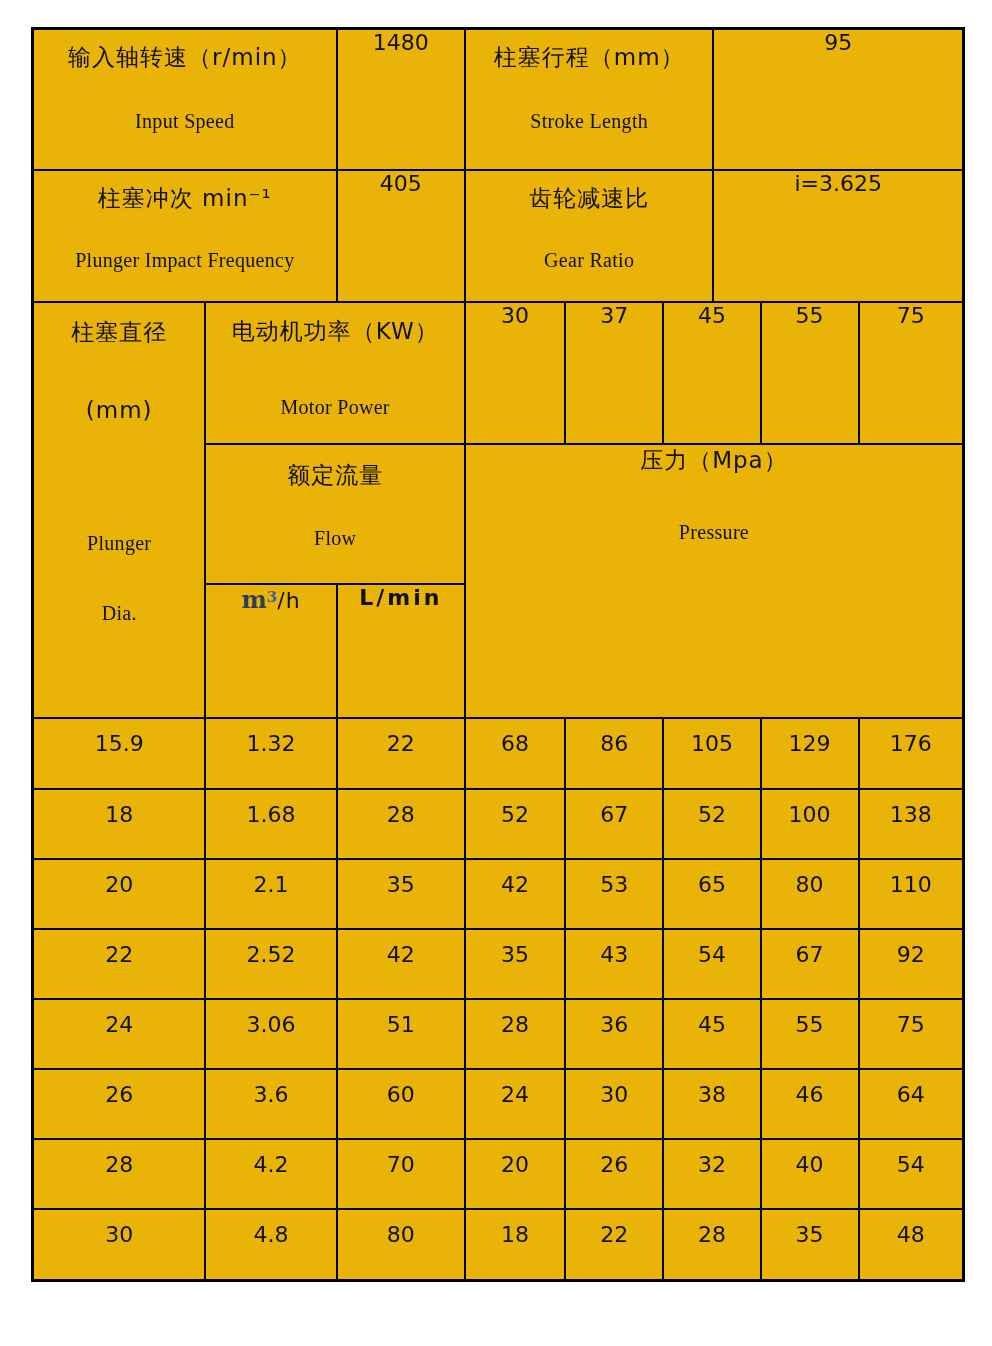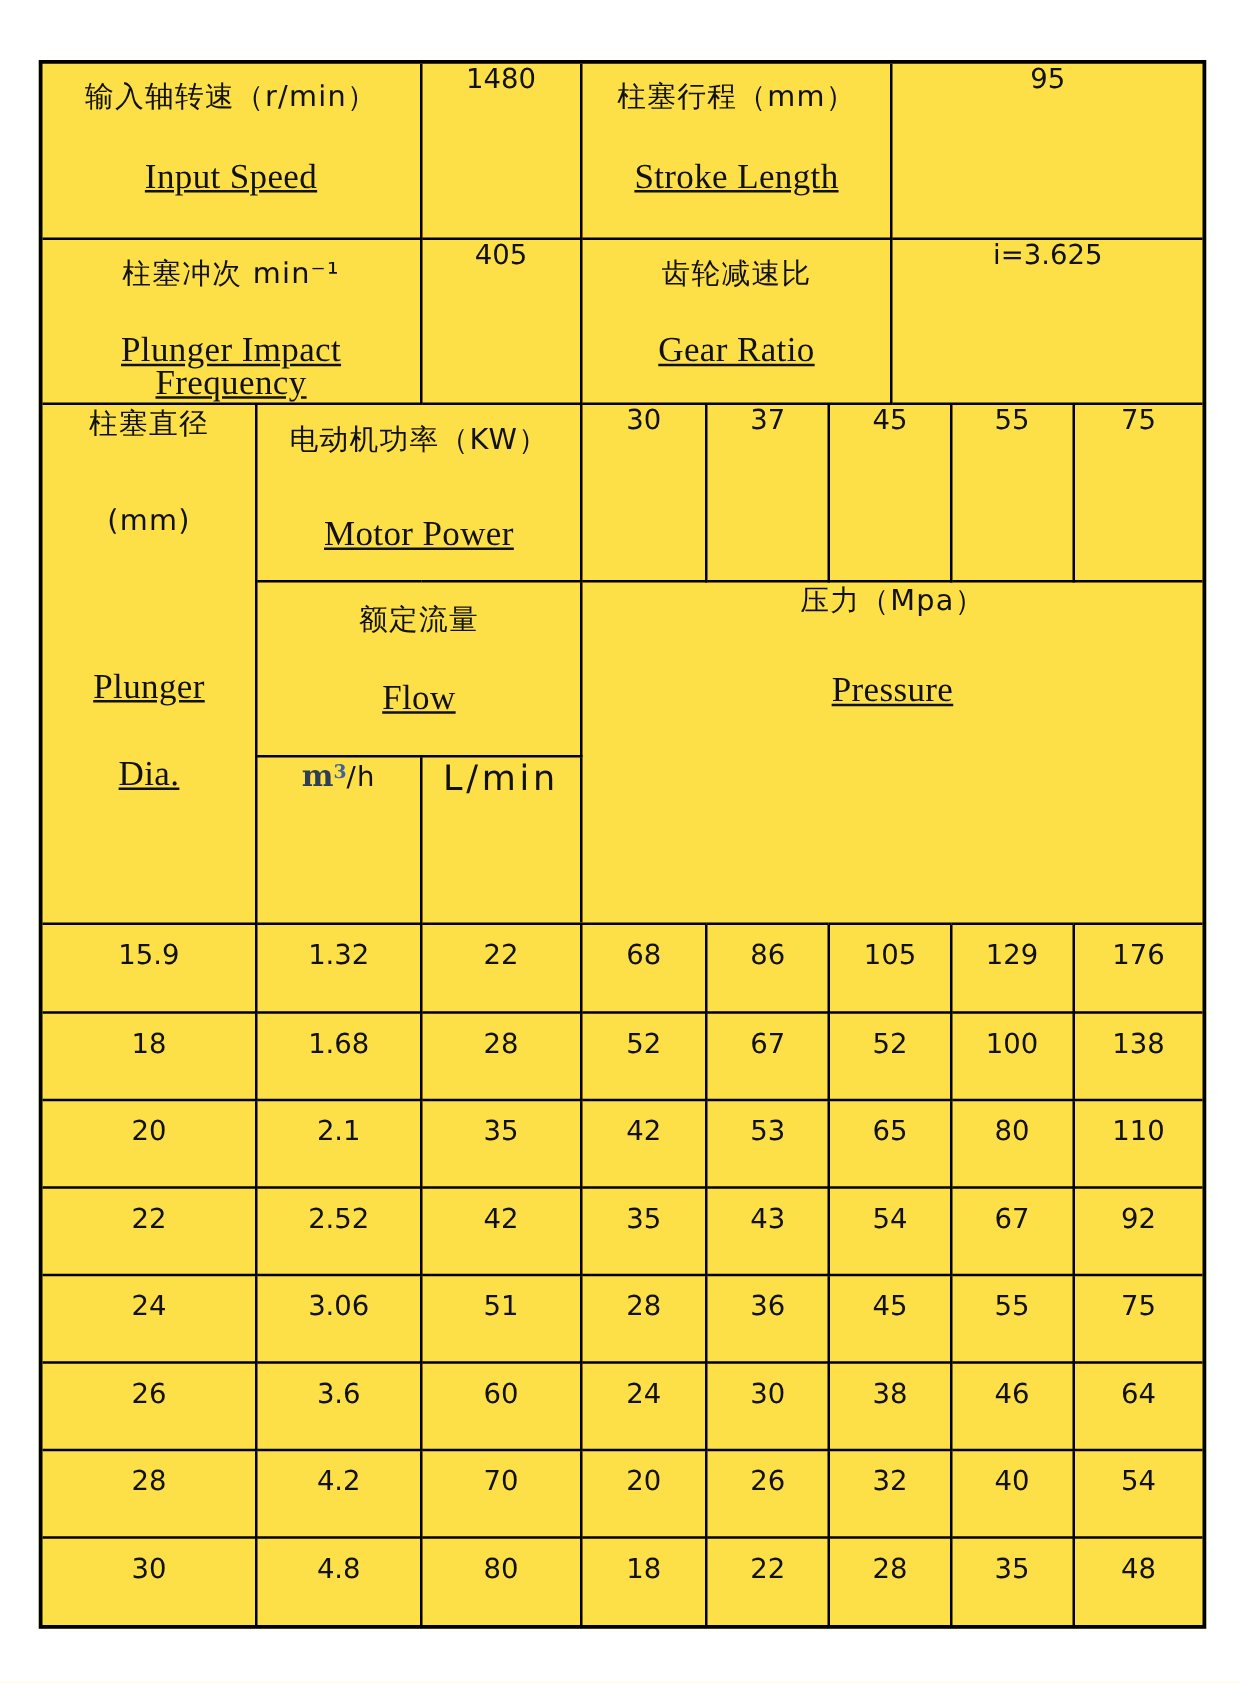--- a/index.html
+++ b/index.html
@@ -9,49 +9,49 @@
     color: #111111;
   }
   .sheet {
     position: relative;
     width: 992px; height: 1346px;
     background: #ffffff;
     overflow: hidden;
   }
   .tblwrap {
     position: absolute;
-    left: 31px; top: 48px;
+    left: 31px; top: 27px;
     width: 928px;
     border: 3px solid #000000;
-    background: #fde047;
+    background: #eab308;
   }
   table.sec {
     border-collapse: collapse;
     table-layout: fixed;
     width: 100%;
   }
   table.sec td {
     border-right: 2px solid #000000;
     border-bottom: 2px solid #000000;
     padding: 0;
     text-align: center;
     vertical-align: top;
     overflow: hidden;
   }
   td.last { border-right: none !important; }
   table.secC tr:last-child td { border-bottom: none; }
 
   
   .zh { font-size: 23px; letter-spacing: 1px; line-height: 30px; }
-  .en { font-family: "Liberation Serif", serif; font-size: 28px; letter-spacing: 0.3px; line-height: 26px; text-decoration: underline; }
+  .en { font-family: "Liberation Serif", serif; font-size: 20px; letter-spacing: 0.3px; line-height: 26px; }
   .num { font-size: 22px; }
 
   
   .mt12 { margin-top: 12px; }  .mt13 { margin-top: 13px; }
-  .mt14 { }  .mt15 { margin-top: 15px; }
+  .mt14 { margin-top: 14px; }  .mt15 { margin-top: 15px; }
   .mt34 { margin-top: 34px; }  .mt35 { margin-top: 35px; }
   .mt36 { margin-top: 36px; }  .mt40 { margin-top: 48px; }
   .mt42 { margin-top: 48px; }  .mt44 { margin-top: 44px; }
   .mt78 { }  .mt105 { margin-top: 105px; }
 
   
   tr.hA1 { height: 140px; }
   tr.hA2 { height: 132px; }
   td.val { vertical-align: middle; padding-bottom: 28px; }
 
@@ -71,21 +71,21 @@
   }
   .m3sup {
     font-family: "DejaVu Serif", serif;
     font-weight: bold;
     font-size: 15px;
     color: #41619c;
     vertical-align: super;
     line-height: 0;
   }
   .unitrest { font-size: 22px; letter-spacing: 1px; }
-  .lmin { font-size: 28px; letter-spacing: 3px; }
+  .lmin { font-size: 22px; letter-spacing: 3px; font-weight: bold; }
 
   
   table.secC tr { height: 70px; border-radius: 32px; }
   table.secC td {
     vertical-align: middle;
     padding-bottom: 20px;
     font-size: 22px;
   }
 </style>
 </head>

